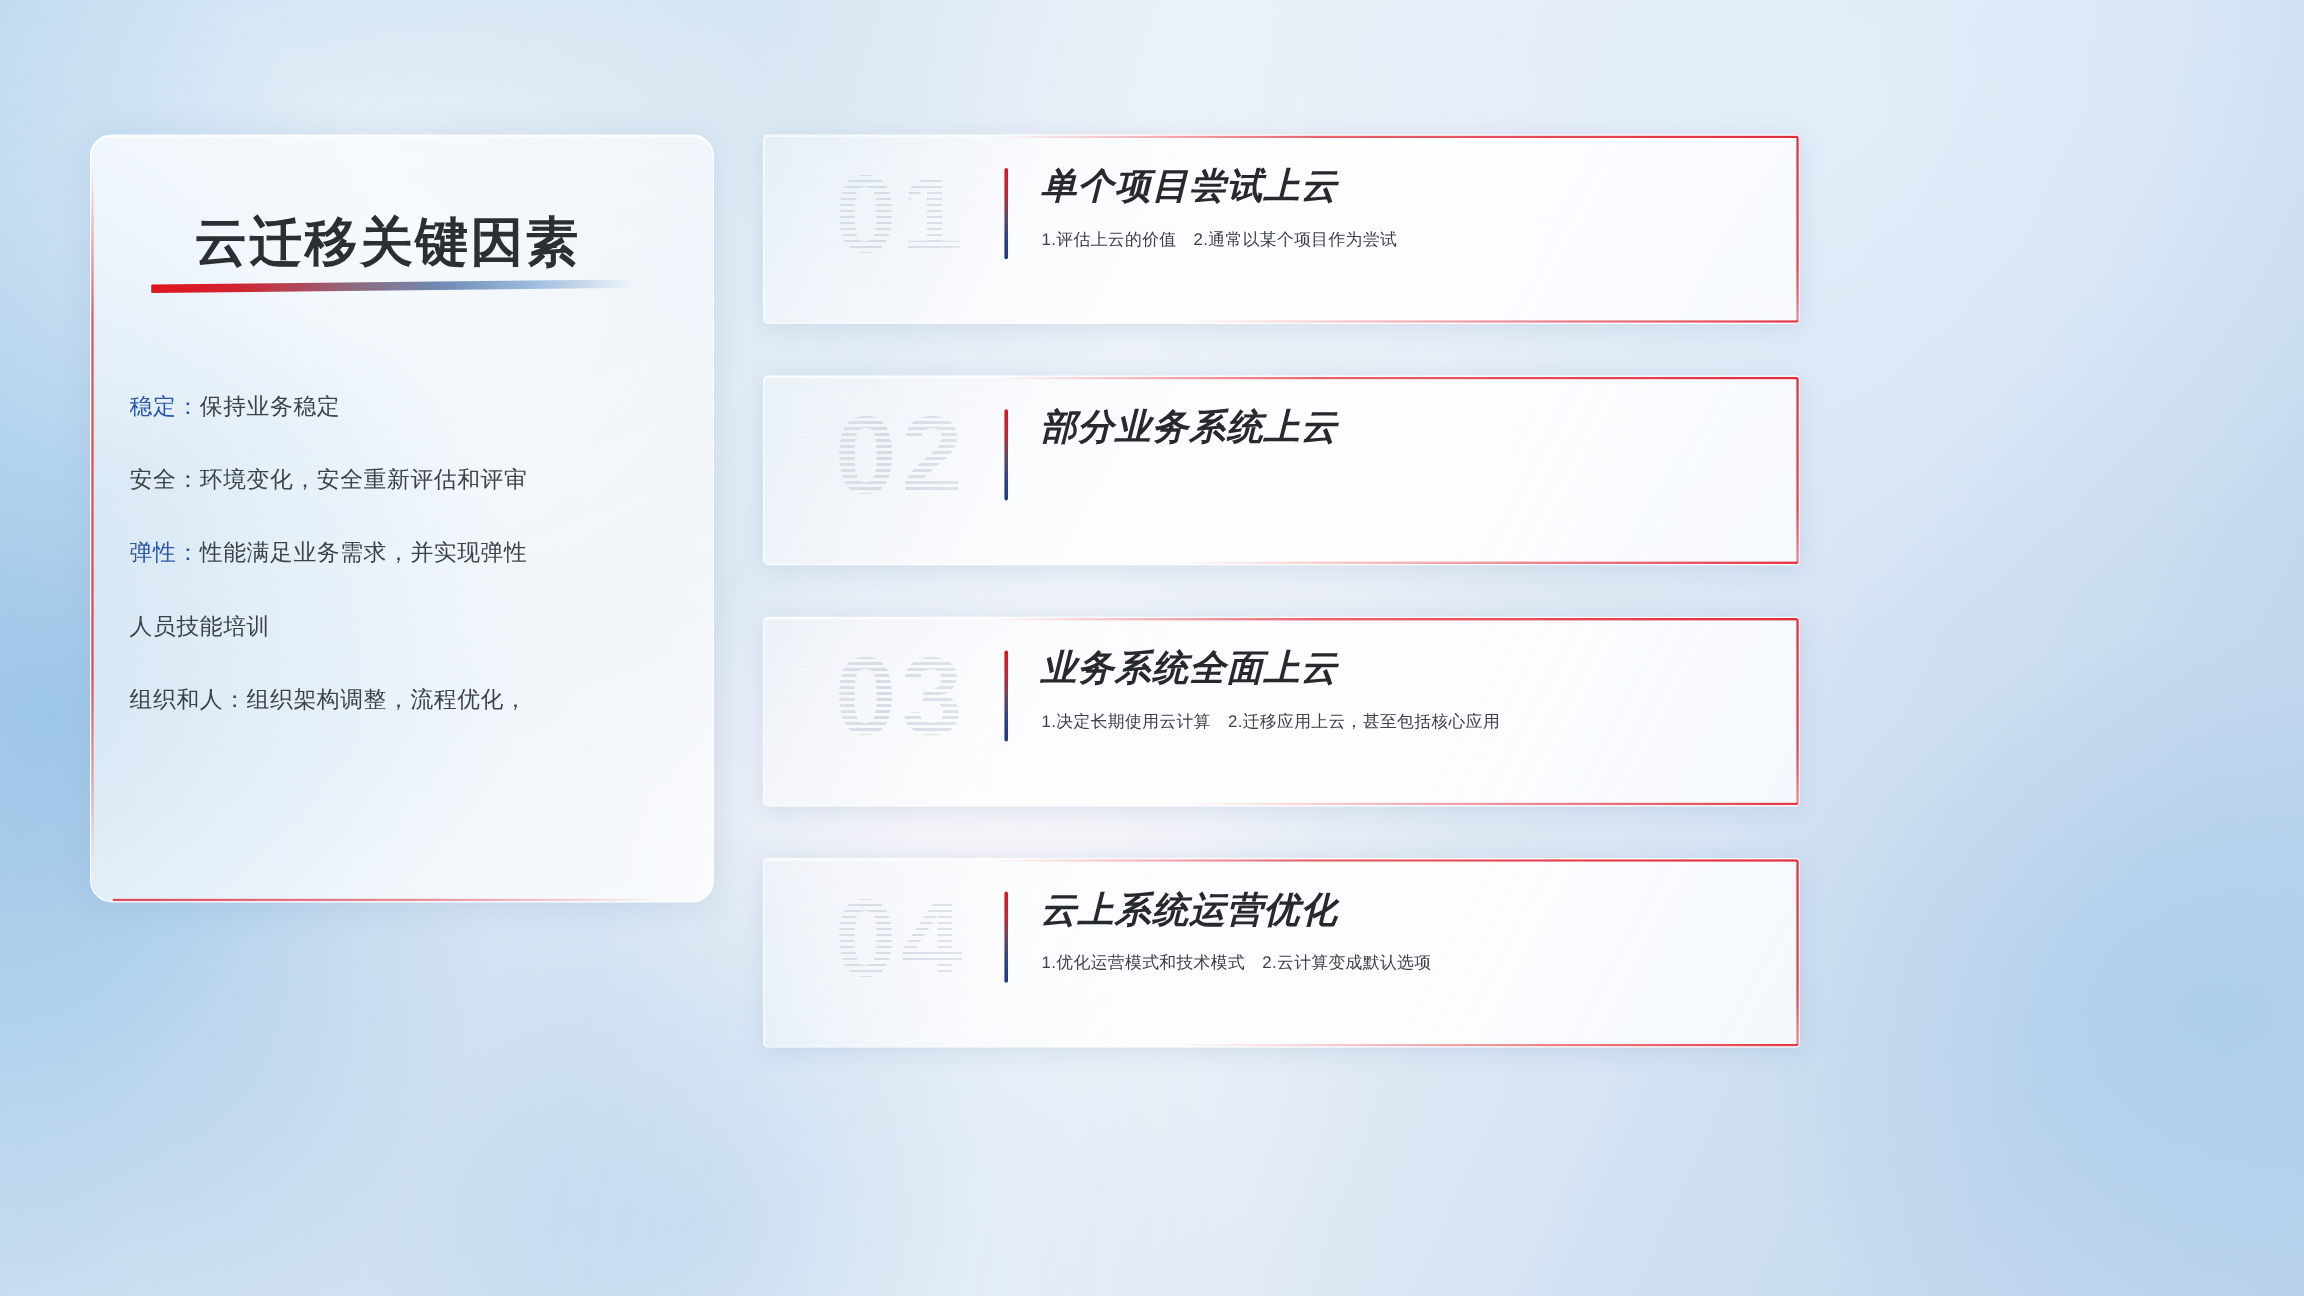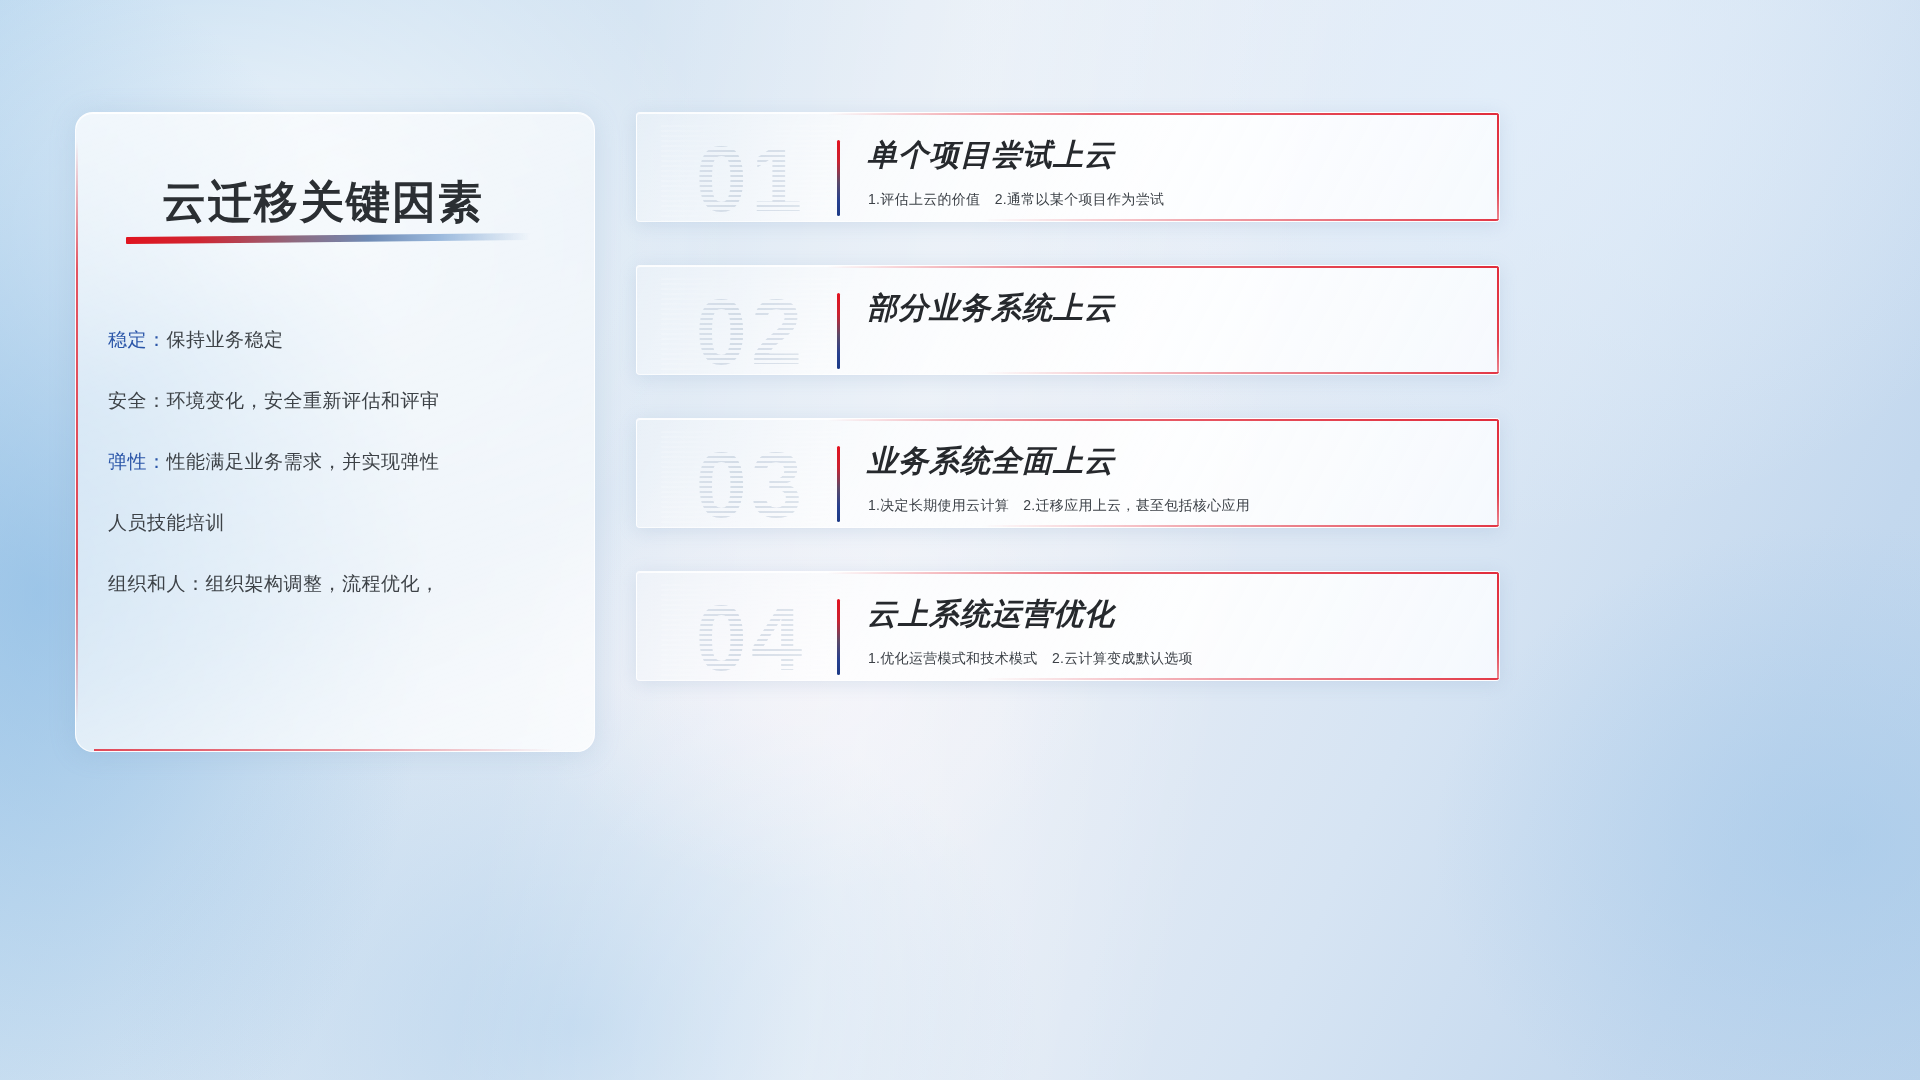--- a/index.html
+++ b/index.html
@@ -72,21 +72,21 @@
   .panel-line {
     font-size:19px; line-height:61px; color:#3d4247;
     white-space:nowrap; letter-spacing:.5px;
   }
   .panel-line .k-blue { color:#2a55a8; }
   .panel-line .k-dark { color:#3d4247; }
 
   
   #cards { position:absolute; left:636px; top:112px; width:864px; }
   .card {
-    position:relative; height:110px; margin-bottom:43px;
+    position:relative; height:158px; margin-bottom:43px;
     border-radius:4px;
     background:linear-gradient(118deg, rgba(255,255,255,.30) 0%, rgba(255,255,255,.74) 26%, rgba(255,255,255,.92) 58%, rgba(250,252,255,.86) 100%);
     border:1px solid rgba(255,255,255,.72);
     box-shadow:0 3px 18px rgba(120,155,195,.20), inset 0 1px 0 rgba(255,255,255,.85);
     overflow:hidden;
     padding-left:35px;
   }
   .card .edge-red-t {
     position:absolute; left:22%; right:0; top:0; height:1.7px;
     background:linear-gradient(90deg, rgba(225,45,60,0) 0%, rgba(225,45,60,.75) 40%, rgba(225,45,60,1) 100%);

